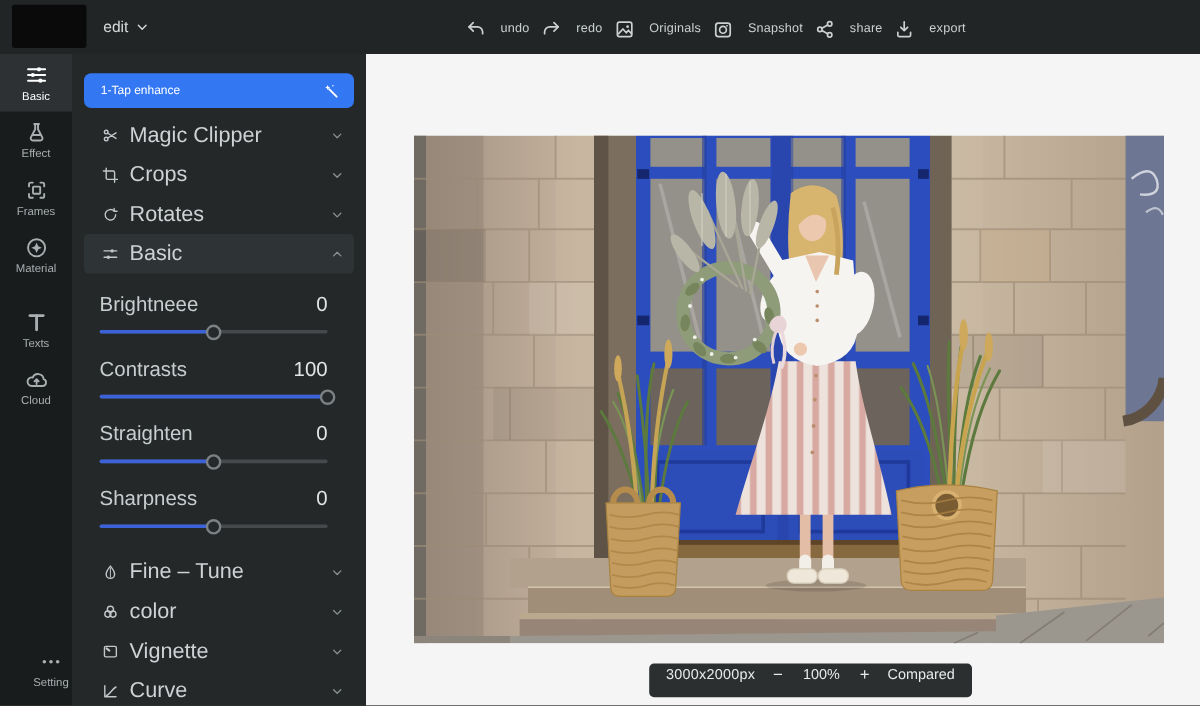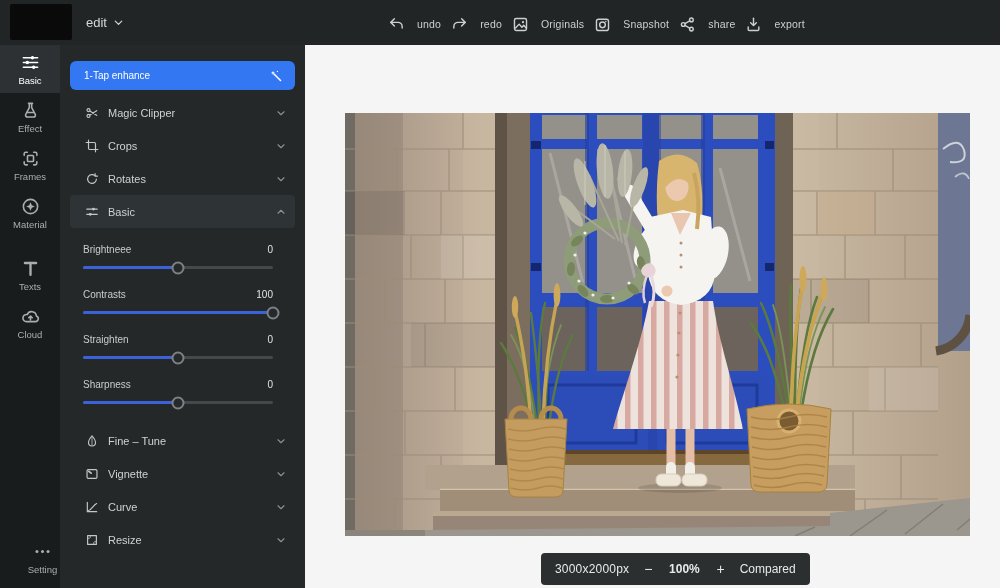--- a/index.html
+++ b/index.html
@@ -32,47 +32,47 @@
   .side-spacer { flex:1; }
   .side-item.setting { margin-bottom:6px;padding-left:25px; }
 
   
   .panel { position:absolute; left:60px; top:45px; width:245px; height:543px; background:#242829; overflow:hidden; }
   .enhance-btn { margin:16px 10px 6px 10px; height:29px; background:#3377f3; border-radius:6px;
                  display:flex; align-items:center; justify-content:space-between; padding:0 12px 0 14px;
                  color:#fff; font-size:10px; cursor:pointer; }
   .enhance-btn svg { width:15px; height:15px; }
   .prow { height:33px; margin:0 10px; padding:0 8px 0 15px; display:flex; align-items:center; gap:9px;
-          color:#ced2d4; font-size:11px; border-radius:4px; cursor:pointer; }
+          color:#ced2d4; font-size:18px; border-radius:4px; cursor:pointer; }
   .prow svg.picon { width:14px; height:14px; stroke:#c3c7c9; fill:none; stroke-width:2; stroke-linecap:round; stroke-linejoin:round; flex:none; }
   .prow .chev { margin-left:auto; display:flex; }
   .prow .chev svg { width:12px; height:12px; stroke:#8b9093; fill:none; stroke-width:2.2; stroke-linecap:round; stroke-linejoin:round; }
   .prow.expanded { background:#2e3335; }
   .prow.expanded .chev svg { transform:rotate(180deg); }
 
   .sliders { padding:10px 0 6px 0; }
   .sgroup { margin:0 32px 0 23px; padding:6px 0 14px 0; }
-  .srow { display:flex; justify-content:space-between; align-items:center; color:#c8cdcf; font-size:10px; margin-bottom:11px; }
+  .srow { display:flex; justify-content:space-between; align-items:center; color:#c8cdcf; font-size:17px; margin-bottom:11px; }
   .srow .sval { color:#e2e5e6; }
   .strack { position:relative; height:3px; background:#45494b; border-radius:2px; cursor:pointer; }
   .sfill { position:absolute; left:0; top:0; height:3px; background:#3b62d9; border-radius:2px; }
   .shandle { position:absolute; top:50%; width:13px; height:13px; border-radius:50%;
              background:#26292b; border:2px solid #7c8184; transform:translate(-50%,-50%); cursor:grab; }
 
   
   .canvas { position:absolute; left:305px; top:45px; width:695px; height:543px; background:#f5f5f6; }
   .photo { position:absolute; left:40px; top:68px; width:625px; height:423px; }
   .photo svg { display:block; width:625px; height:423px; }
 
   
   .statusbar { position:absolute; left:541px; top:553px; height:28px; background:#2b2f30; border-radius:4px;
-               display:flex; align-items:center; padding:16px 14px; gap:15px; color:#e8eaea; font-size:12px; }
+               display:flex; align-items:flex-start; padding:2px 14px; gap:15px; color:#e8eaea; font-size:12px; }
   .statusbar .sz { letter-spacing:.2px; cursor:pointer; }
   .statusbar .zbtn { cursor:pointer; font-size:14px; line-height:1; }
-  .statusbar .zoomlvl { min-width:34px; text-align:center;font-weight:bold; }
+  .statusbar .zoomlvl { min-width:34px; text-align:center; }
   .statusbar .cmp { cursor:pointer; }
 </style>
 </head>
 <body>
 
 <div class="app">
 
   <div class="topbar">
     <div class="logo-box"></div>
     <div class="edit-menu">
@@ -304,20 +304,33 @@
           <path d="M12 6v13" stroke-width="1.4"></path>
         </svg>
       <span>Fine – Tune</span>
       <span class="chev">
           <svg viewBox="0 0 24 24">
             <path d="M6 9.5l6 6 6-6"></path>
           </svg>
         </span>
     </div>
 
+    <div class="prow">
+      <svg class="picon" viewBox="0 0 24 24">
+          <circle cx="12" cy="8.2" r="4.4"></circle>
+          <circle cx="8.4" cy="15" r="4.4"></circle>
+          <circle cx="15.6" cy="15" r="4.4"></circle>
+        </svg>
+      <span>color</span>
+      <span class="chev">
+          <svg viewBox="0 0 24 24">
+            <path d="M6 9.5l6 6 6-6"></path>
+          </svg>
+        </span>
+    </div>
 
     <div class="prow">
       <svg class="picon" viewBox="0 0 24 24">
           <rect x="3.5" y="4.5" width="17" height="15" rx="2"></rect>
           <path d="M6.5 7.5l4 3" stroke-width="3"></path>
         </svg>
       <span>Vignette</span>
       <span class="chev">
           <svg viewBox="0 0 24 24">
             <path d="M6 9.5l6 6 6-6"></path>

